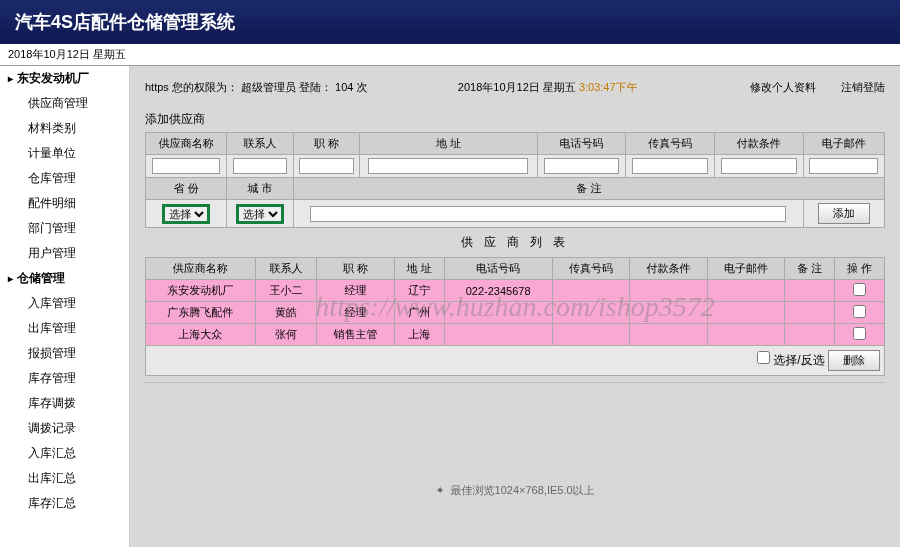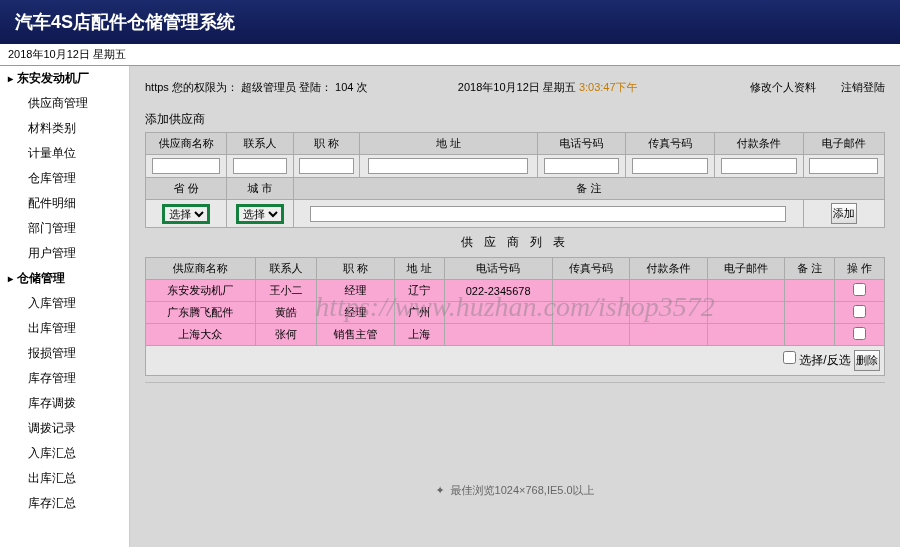--- a/index.html
+++ b/index.html
@@ -16,21 +16,21 @@
 .topbar-right a { color: #000; text-decoration: none; margin-left: 22px; }
 .section-title { font-size: 12px; padding: 4px 0; }
 .form-table, .data-table { width: 100%; border-collapse: collapse; background: #e8e8e8; }
 .form-table th, .form-table td, .data-table th, .data-table td { border: 1px solid #aaa; padding: 3px 4px; text-align: center; font-weight: normal; font-size: 11px; }
 .form-table th { background: #d0d0d0; }
 .form-table input[type=text] { width: 95%; border: 1px solid #999; padding: 1px 2px; font-size: 11px; }
 .form-table select { border: 3px solid #15803d; font-size: 11px; }
 .data-table th { background: #d0d0d0; }
 .data-table td { background: #f9a8d4; }
 .list-title { text-align: center; padding: 6px 0; background: #d8d8d8; letter-spacing: 4px; font-family: Liberation Serif, serif; }
-.btn { border: 1px solid #888; background: linear-gradient(#fff,#ddd); padding: 2px 1px; cursor: pointer; font-size: 11px; text-align: center; }
+.btn { border: 1px solid #888; background: linear-gradient(#fff,#ddd); padding: 2px 14px; cursor: pointer; font-size: 11px; text-align: center; }
 .footer-controls { text-align: right; padding: 4px; background: #e8e8e8; border: 1px solid #aaa; border-top: none; }
 .bottom-note { text-align: center; color: #666; font-size: 11px; margin-top: 100px; }
 .bottom-note::before { content: "✦"; margin-right: 6px; }
 .time-orange { color: #c47a00; }
 .watermark { position: absolute; top: 50%; left: 50%; transform: translate(-50%,-60%); font-size: 28px; color: rgba(120,120,120,0.4); font-style: italic; pointer-events: none; white-space: nowrap; font-family: Georgia, serif; }
 hr.sep { border: none; border-top: 1px solid #bbb; margin: 6px 0; }
 </style>
 </head>
 <body>
 

